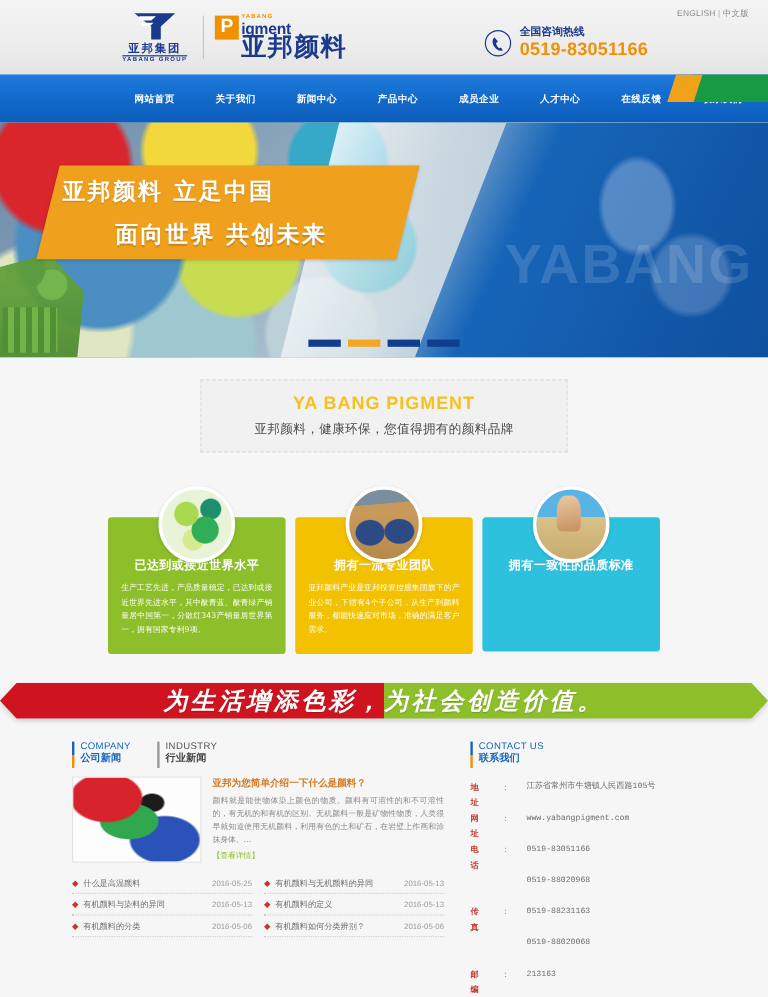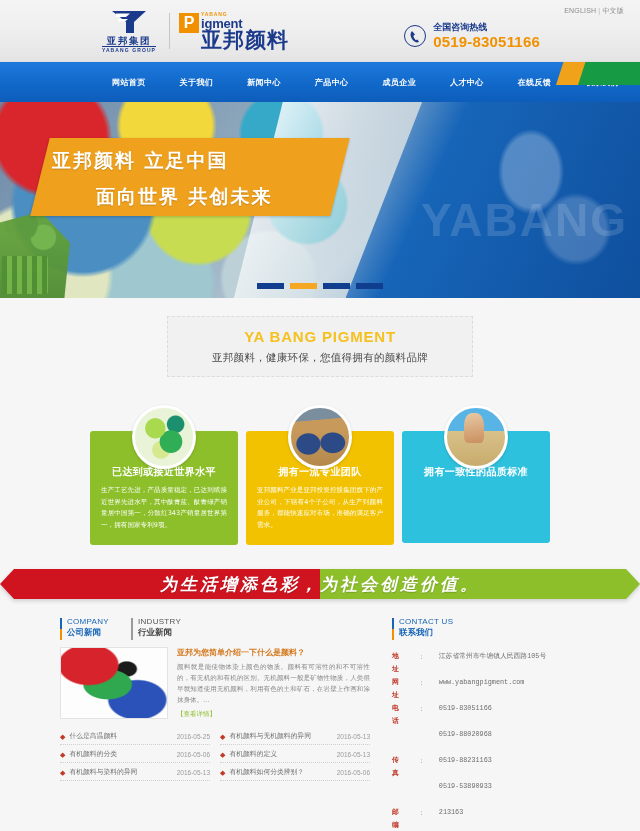--- a/index.html
+++ b/index.html
@@ -233,21 +233,21 @@
   .rib-l{
     flex:0 0 50%; background:#cf1420;
     clip-path:polygon(0 50%, 14px 0, 100% 0, 100% 100%, 14px 100%);
   }
   .rib-r{
     flex:0 0 50%; background:#8cbf2a;
     clip-path:polygon(0 0, calc(100% - 14px) 0, 100% 50%, calc(100% - 14px) 100%, 0 100%);
   }
   .rib-text{
     position:absolute; left:0; right:0; top:2px; height:30px; line-height:30px;
-    text-align:center; color:#fff; font-size:17px; font-weight:bold;
+    text-align:center; color:#fff; font-size:20px; font-weight:bold;
     letter-spacing:3px; font-family:"DejaVu Serif",serif; font-style:italic;
     text-shadow:0 1px 1px rgba(0,0,0,.18);
   }
 
   
   .mid{
     background:#f6f6f6; padding:6px 0 14px; display:flex; justify-content:center;
   }
   .mid-inner{ width:520px; display:flex; }
   .news{ width:310px; }
@@ -476,27 +476,27 @@
 
         <div class="news-lists">
           <div class="news-col">
             <div class="news-li">
               <span class="bullet">◆</span>
               <a class="t" href="#">什么是高温颜料</a>
               <span class="d">2016-05-25</span>
             </div>
             <div class="news-li">
               <span class="bullet">◆</span>
-              <a class="t" href="#">有机颜料的分类</a>
-              <span class="d">2016-05-06</span>
+              <a class="t" href="#">有机颜料与染料的异同</a>
+              <span class="d">2016-05-13</span>
             </div>
             <div class="news-li">
               <span class="bullet">◆</span>
-              <a class="t" href="#">有机颜料与染料的异同</a>
-              <span class="d">2016-05-13</span>
+              <a class="t" href="#">有机颜料的分类</a>
+              <span class="d">2016-05-06</span>
             </div>
           </div>
           <div class="news-col">
             <div class="news-li">
               <span class="bullet">◆</span>
               <a class="t" href="#">有机颜料与无机颜料的异同</a>
               <span class="d">2016-05-13</span>
             </div>
             <div class="news-li">
               <span class="bullet">◆</span>
@@ -538,21 +538,21 @@
           <span class="c-val" style="visibility:visible">0519-88020968</span>
         </div>
         <div class="c-row">
           <span class="c-lab">传　真</span>
           <span class="c-col">：</span>
           <span class="c-val">0519-88231163</span>
         </div>
         <div class="c-row cont">
           <span class="c-lab">传　真</span>
           <span class="c-col">：</span>
-          <span class="c-val" style="visibility:visible">0519-53890933</span>
+          <span class="c-val" style="visibility:visible">0519-88020068</span>
         </div>
         <div class="c-row">
           <span class="c-lab">邮　编</span>
           <span class="c-col">：</span>
           <span class="c-val">213163</span>
         </div>
       </div>
 
     </div>
   </div>

